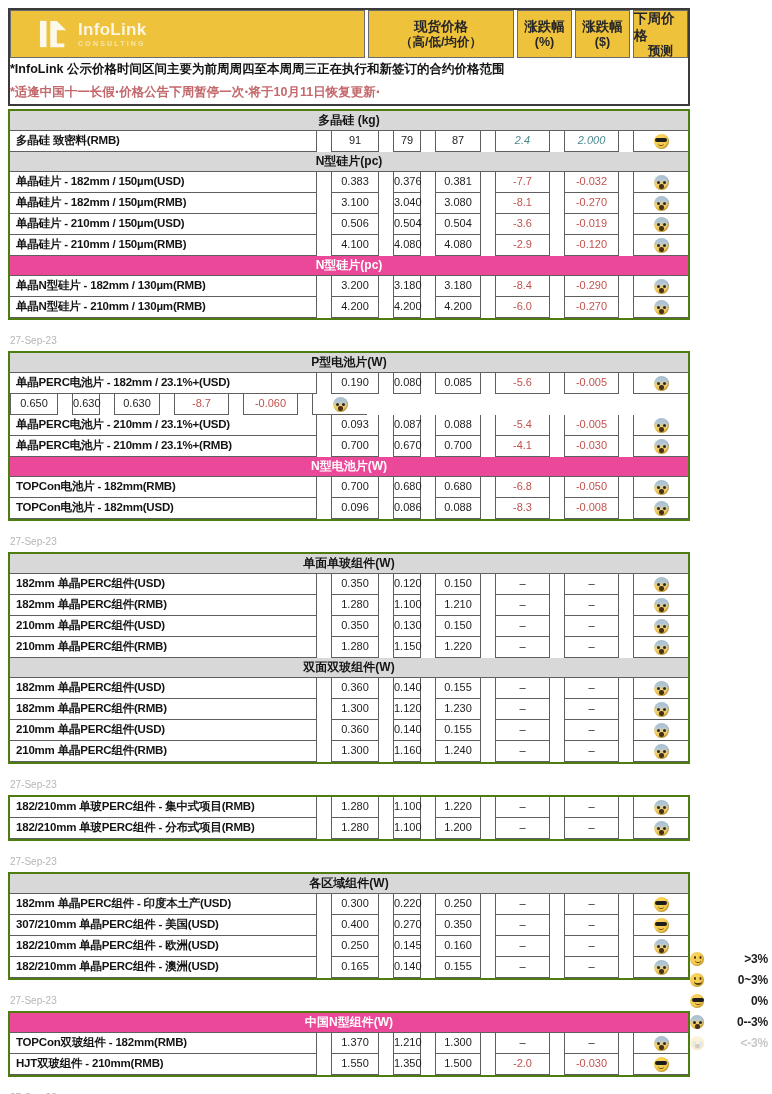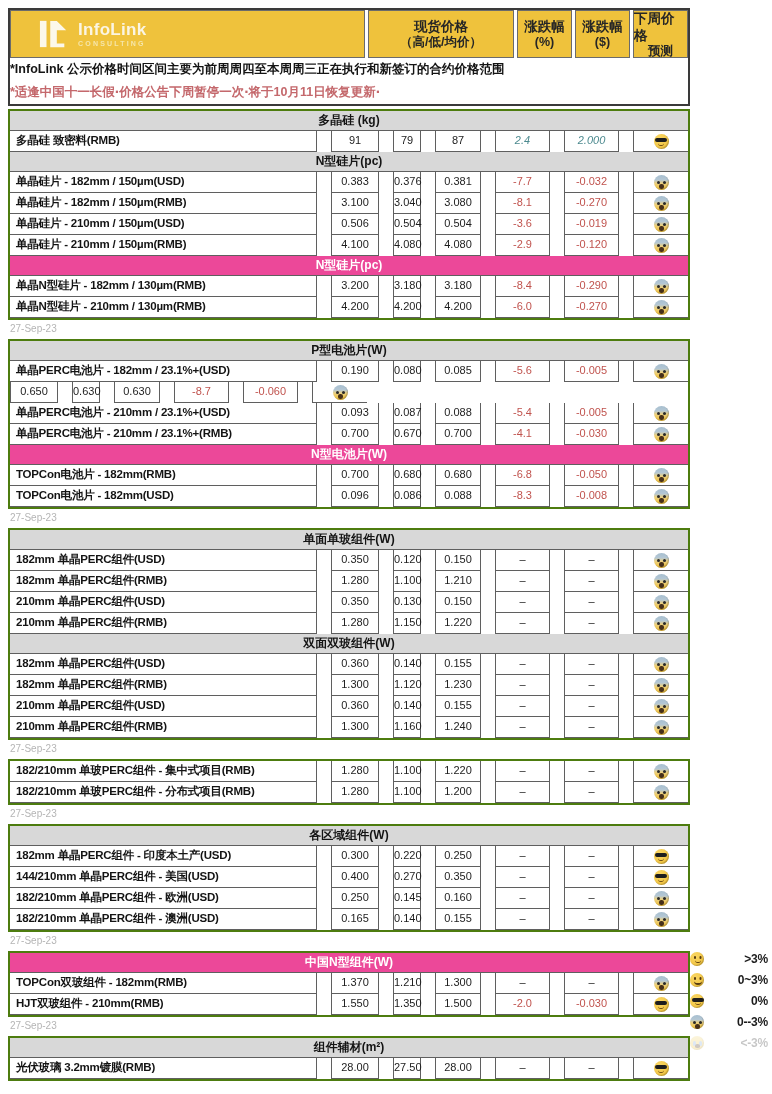--- a/index.html
+++ b/index.html
@@ -32,21 +32,21 @@
   .cell{box-sizing:border-box;height:21px;line-height:19px;border:1px solid #5f5f5f;border-top:none;
         background:#fff;}
   .lbl{flex:1;border-left:none;padding-left:6px;font-weight:bold;font-size:11.5px;color:#141414;
        letter-spacing:-.2px;white-space:nowrap;overflow:hidden;}
   .val{text-align:center;font-size:11px;color:#1c1c1c;}
   .c-high{width:48px;} .c-low{width:28px;} .c-avg{width:46px;}
   .c-pct{width:55px;} .c-usd{width:55px;}
   .c-ico{width:55px;border-right:none;display:flex;align-items:center;justify-content:center;}
   .neg{color:#c0534e;} .pos{color:#4d8a8f;font-style:italic;}
   .fade{opacity:.22;}
-  .blk-date{height:14px;line-height:13px;font-size:10px;color:#b5b5b5;padding:2px 0 0 2px;margin-bottom:3px;}
+  .blk-date{height:14px;line-height:13px;font-size:10px;color:#b5b5b5;padding:14px 0 0 2px;margin-bottom:3px;}
 
   
   .face{position:relative;display:inline-block;width:15px;height:15px;border-radius:50%;
         background:radial-gradient(circle at 35% 30%,#f9d664,#efbe35);
         box-shadow:inset -1px -1px 1px rgba(0,0,0,.22);}
   .face.sunglasses::before{content:"";position:absolute;left:1.5px;top:4.5px;width:12px;height:3.5px;
         background:#1d1d1d;border-radius:2px;}
   .face.sunglasses::after{content:"";position:absolute;left:4.5px;bottom:2.5px;width:6px;height:3px;
         border-bottom:1.5px solid #6b4a12;border-radius:0 0 6px 6px;}
   .face.scream{background:linear-gradient(180deg,#a7bfd0 0%,#b4c7d4 32%,#ecd07e 55%,#efbe35 100%);}
@@ -391,21 +391,21 @@
             <div class="cell val c-high">0.300</div>
             <div class="cell val c-low">0.220</div>
             <div class="cell val c-avg">0.250</div>
             <div class="cell val c-pct">–</div>
             <div class="cell val c-usd">–</div>
             <div class="cell c-ico">
               <span class="face sunglasses"></span>
             </div>
           </div>
           <div class="t-row">
-            <div class="cell lbl">144/210mm 单晶PERC组件 - 美国(USD)</div>
+            <div class="cell lbl">307/210mm 单晶PERC组件 - 美国(USD)</div>
             <div class="cell val c-high">0.400</div>
             <div class="cell val c-low">0.270</div>
             <div class="cell val c-avg">0.350</div>
             <div class="cell val c-pct">–</div>
             <div class="cell val c-usd">–</div>
             <div class="cell c-ico">
               <span class="face sunglasses"></span>
             </div>
           </div>
           <div class="t-row">

